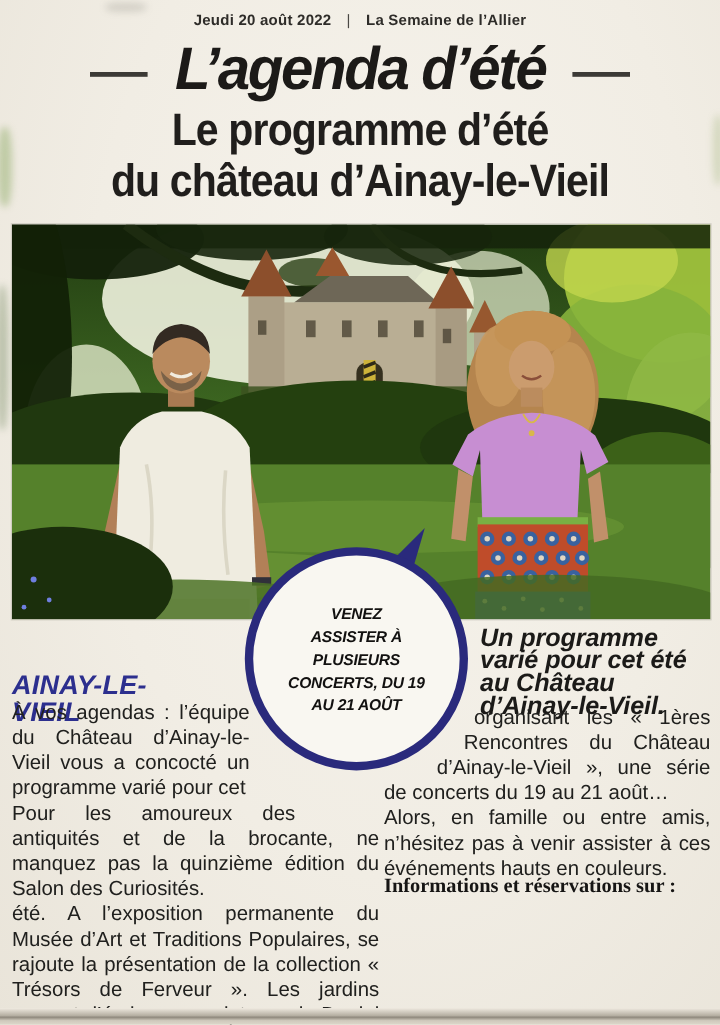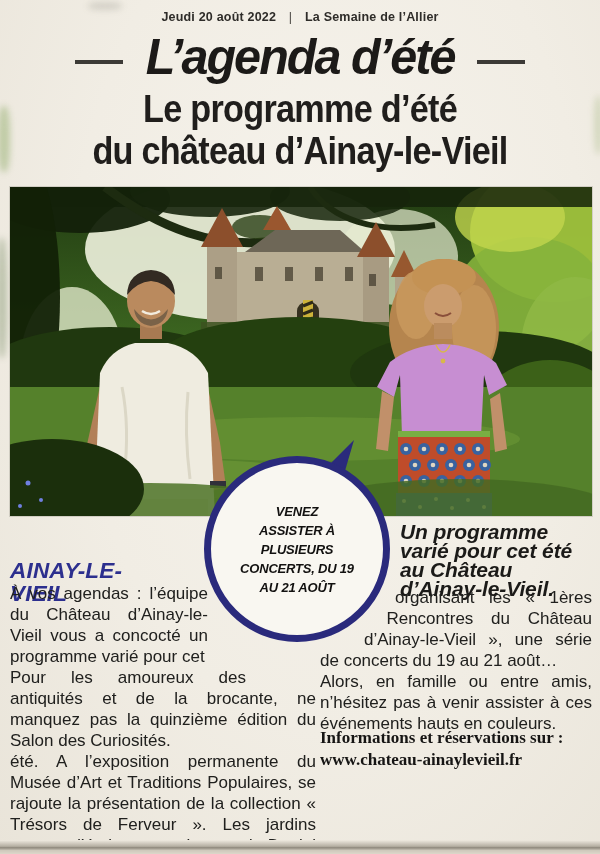--- a/index.html
+++ b/index.html
@@ -271,17 +271,16 @@
   </div>
 
   <div class="caption">Un programme varié pour cet été au Château d’Ainay-le-Vieil.</div>
   <div class="serif rightcol">
     <div class="circle-spacer"></div>
     <div>organisant les « 1ères Rencontres du Château d’Ainay-le-Vieil », une série de concerts du 19 au 21 août…</div>
     <div>Alors, en famille ou entre amis, n’hésitez pas à venir assister à ces événements hauts en couleurs.</div>
   </div>
   <div class="info">
     <div>Informations et réservations sur :</div>
-    <div>www.chateau-ainaylevieil.fr</div>
   </div>
 
   <div class="fold"></div>
 </div>
 
 </body></html>

